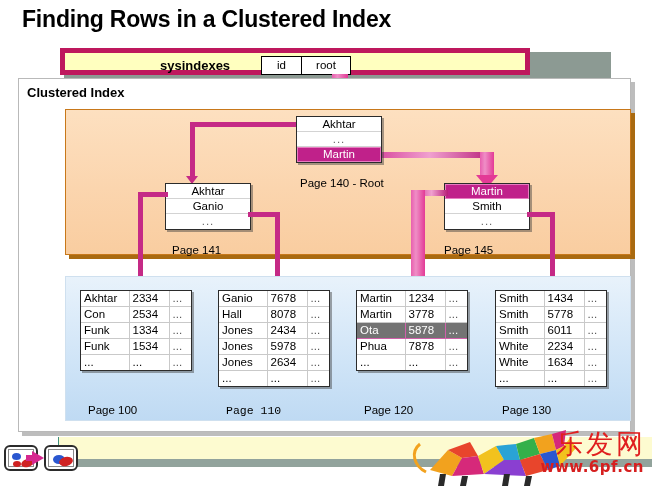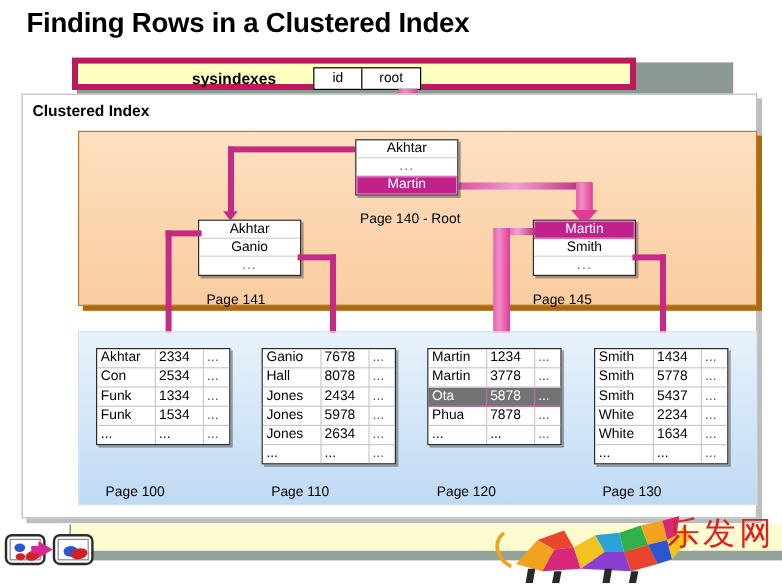--- a/index.html
+++ b/index.html
@@ -342,21 +342,21 @@
             <td class="c-dots">...</td>
           </tr>
       <tr>
             <td class="c-name">...</td>
             <td class="c-num">...</td>
             <td class="c-dots">...</td>
           </tr>
     </tbody>
       </table>
   </div>
-  <div class="pagelabel" style="left:226px;top:404px;">Page 110</div>
+  <div class="pagelabel" style="left:226px;top:404px;font-family:Liberation Mono, monospace;">Page 110</div>
 
   <div class="leaf" style="left:356px;top:290px;width:112px;">
     <table>
       <tbody>
           <tr>
             <td class="c-name">Martin</td>
             <td class="c-num">1234</td>
             <td class="c-dots">...</td>
           </tr>
       <tr>
@@ -392,21 +392,21 @@
             <td class="c-num">1434</td>
             <td class="c-dots">...</td>
           </tr>
       <tr>
             <td class="c-name">Smith</td>
             <td class="c-num">5778</td>
             <td class="c-dots">...</td>
           </tr>
       <tr>
             <td class="c-name">Smith</td>
-            <td class="c-num">5437</td>
+            <td class="c-num">6011</td>
             <td class="c-dots">...</td>
           </tr>
       <tr>
             <td class="c-name">White</td>
             <td class="c-num">2234</td>
             <td class="c-dots">...</td>
           </tr>
       <tr>
             <td class="c-name">White</td>
             <td class="c-num">1634</td>
@@ -458,15 +458,16 @@
       <polygon points="140,24 156,20 160,36 148,40" fill="#2a57d0"></polygon>
       <polygon points="152,4 166,0 164,16 156,20" fill="#d6297a"></polygon>
       <polygon points="156,20 164,16 170,8 176,18 160,36" fill="#f2c21e"></polygon>
       <path d="M20,14 C10,22 14,36 26,42" stroke="#f2a21e" stroke-width="3" fill="none"></path>
       <polygon points="40,44 46,44 44,56 38,56" fill="#2a2a2a"></polygon>
       <polygon points="62,46 68,46 66,56 60,56" fill="#2a2a2a"></polygon>
       <polygon points="104,44 110,44 108,56 102,56" fill="#2a2a2a"></polygon>
       <polygon points="126,46 132,46 130,56 124,56" fill="#2a2a2a"></polygon>
     </svg>
     <div class="wm-text">乐发网</div>
+    <div class="wm-url">www.6pf.cn</div>
   </div>
 
 </div>
 
 </body></html>

